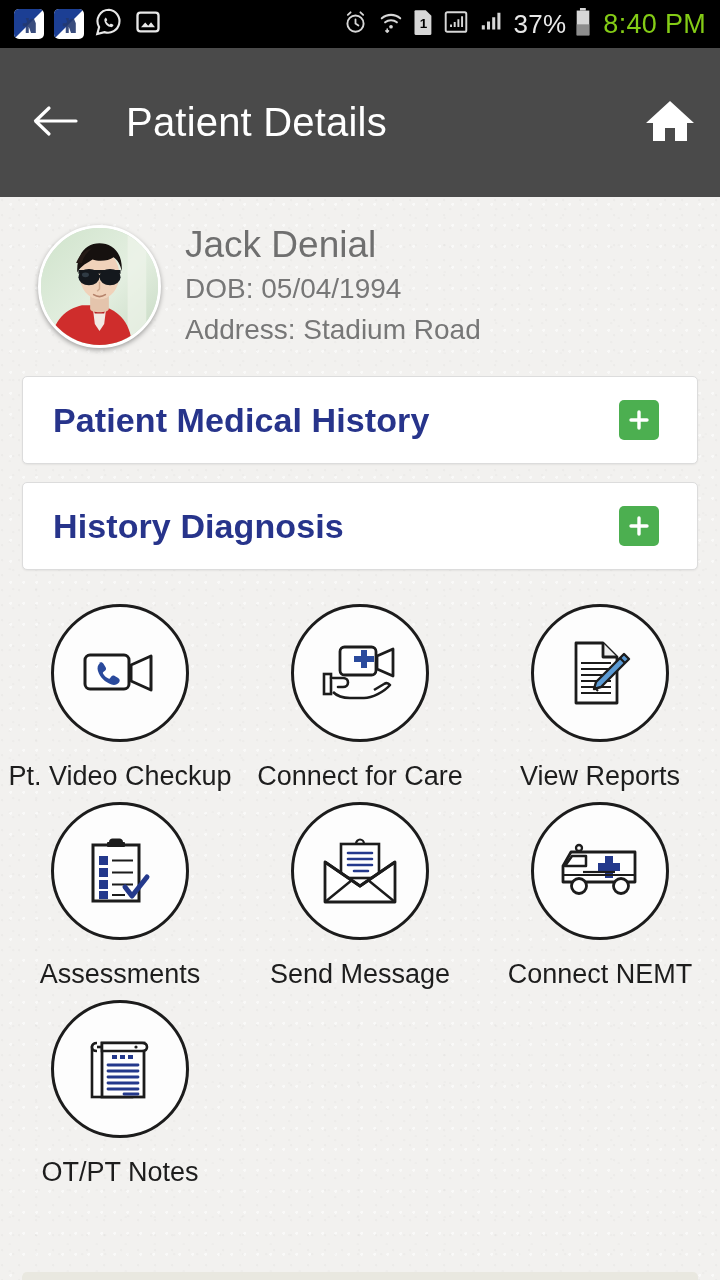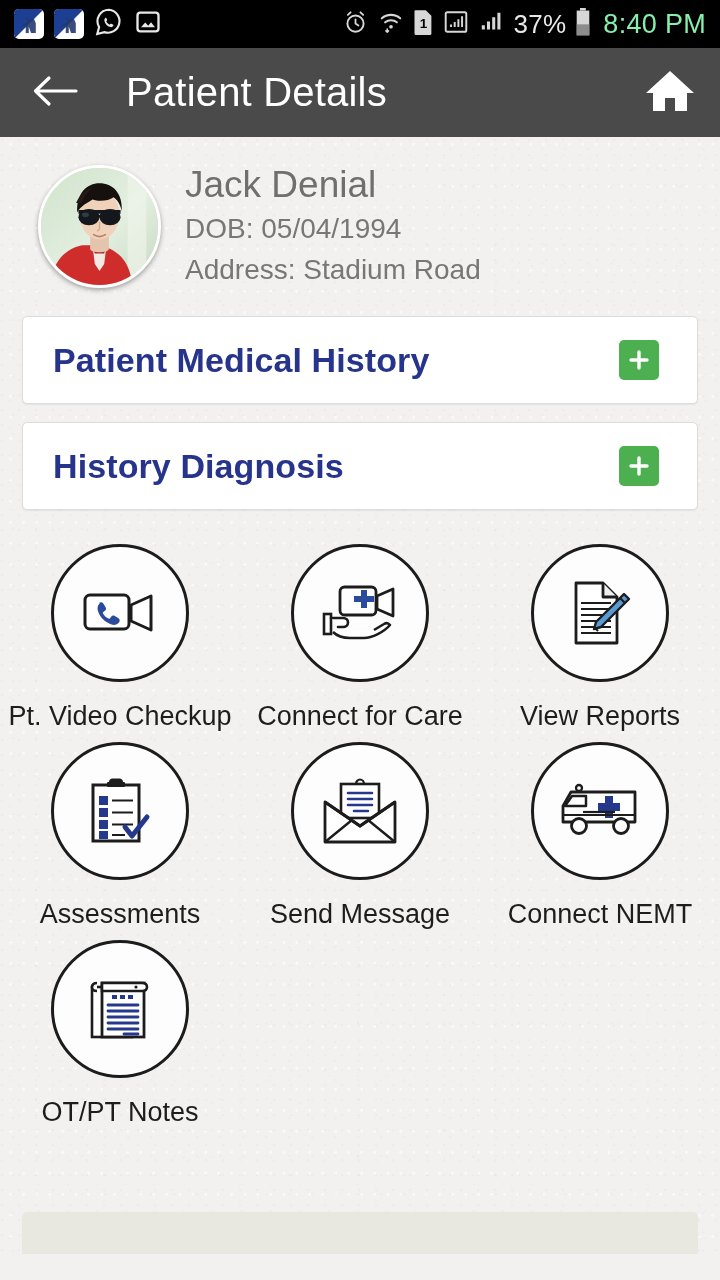--- a/index.html
+++ b/index.html
@@ -64,28 +64,28 @@
     opacity: .9;
   }
   .battery-pct {
     font-size: 26px;
     letter-spacing: .3px;
     color: #e8e8e8;
     font-family: "Liberation Sans", sans-serif;
   }
   .clock {
     font-size: 27px;
-    color: #86efac;
+    color: #84cc16;
     letter-spacing: .3px;
     margin-left: 3px;
   }
 
   
   .app-bar {
-    height: 89px;
+    height: 149px;
     background: #4a4a4a;
     display: flex;
     align-items: center;
     padding: 0 22px 0 28px;
     position: relative;
   }
   .back-btn {
     width: 54px; height: 54px;
     display: flex; align-items: center; justify-content: center;
     cursor: pointer;

